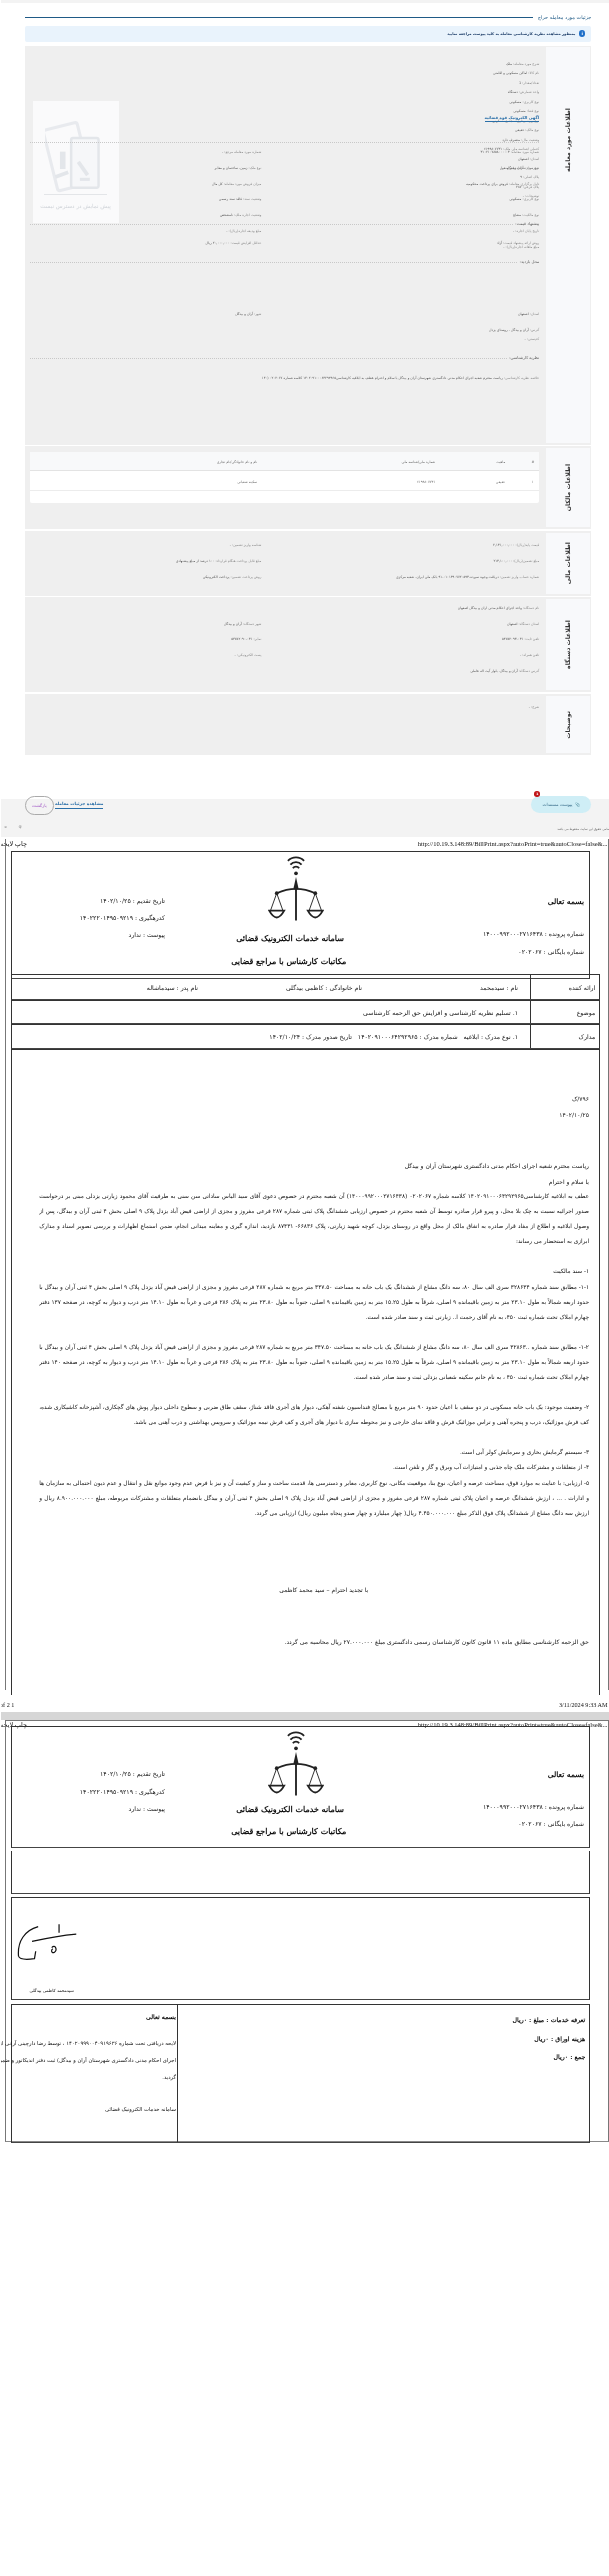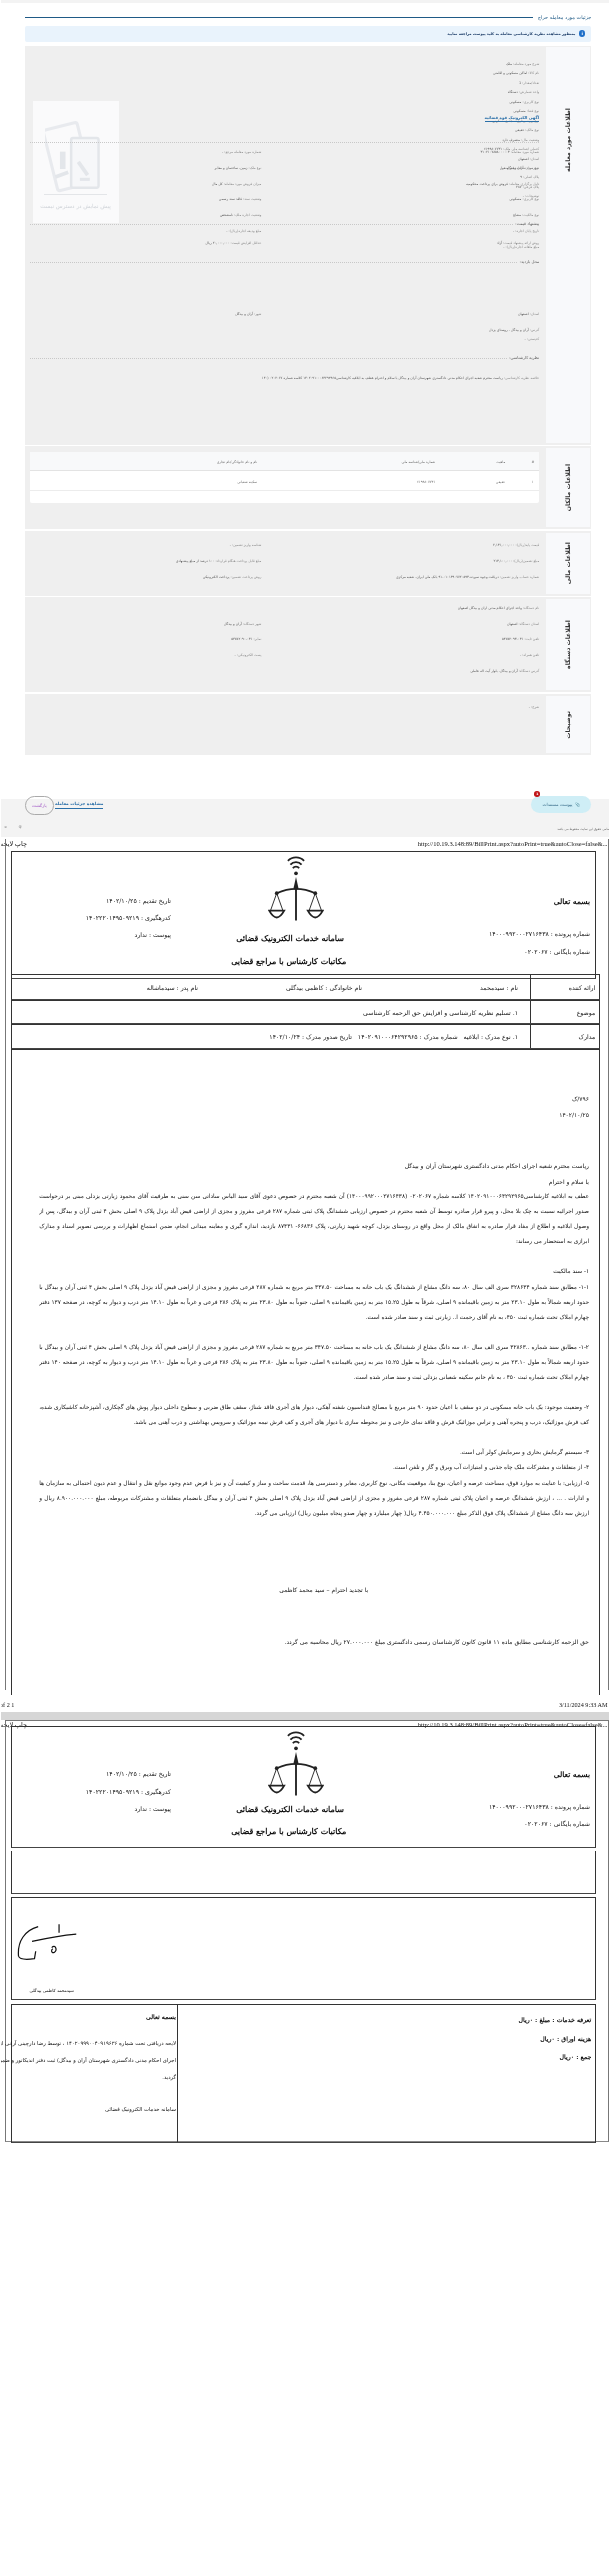--- a/index.html
+++ b/index.html
@@ -53,21 +53,21 @@
   .site-footer .logo { position: absolute; top: 3.1px; width: 8.7px; height: 10px; font-size: 5.6px; color: #999; text-align: center; }
 
   
   .doc { font-family: "DejaVu Serif", serif; color: #111; }
   .print-header { position: absolute; left: 0; right: 0; height: 10px; font-family: "Liberation Serif", serif; font-size: 6.5px; }
   .print-header .url { position: absolute; top: 0.6px; right: 2.5px; direction: ltr; }
   .print-header .left-tag { position: absolute; top: 0.6px; left: 0; }
   .page-sep { position: absolute; left: 0; right: 0; height: 7.5px; background: #d6d6d6; }
   .outer-frame { position: absolute; left: 5px; right: 1.2px; border: 1.2px solid #777; border-top: 1.2px solid #777; }
 
-  .doc-box { position: absolute; left: 11.2px; right: 14px; border: 0.6px solid #333; border-bottom: 1.2px solid #444; }
+  .doc-box { position: absolute; left: 11.2px; right: 20px; border: 0.6px solid #333; border-bottom: 1.2px solid #444; }
   .doc-text { position: absolute; font-size: 6.2px; white-space: nowrap; }
   .doc-title { font-size: 7.5px; font-weight: bold; }
   .emblem { position: absolute; }
 
   .info-row { position: absolute; left: 11.2px; right: 10px; border: 0.6px solid #333; border-bottom: 1.2px solid #444; }
   .info-row .lbl { position: absolute; top: 0; right: 0; width: 69px; bottom: 0; border-left: 0.6px solid #333; font-size: 6.2px; display: flex; align-items: center; justify-content: flex-start; padding-right: 3.7px; }
 
   .body-box { position: absolute; left: 11.2px; right: 10px; border: 0.6px solid #333; }
   .para { position: absolute; right: 10px; left: 27px; font-size: 5.8px; line-height: 15px; text-align: justify; text-align-last: right; white-space: normal; }
   .line { position: absolute; right: 10px; font-size: 6px; white-space: nowrap; }

